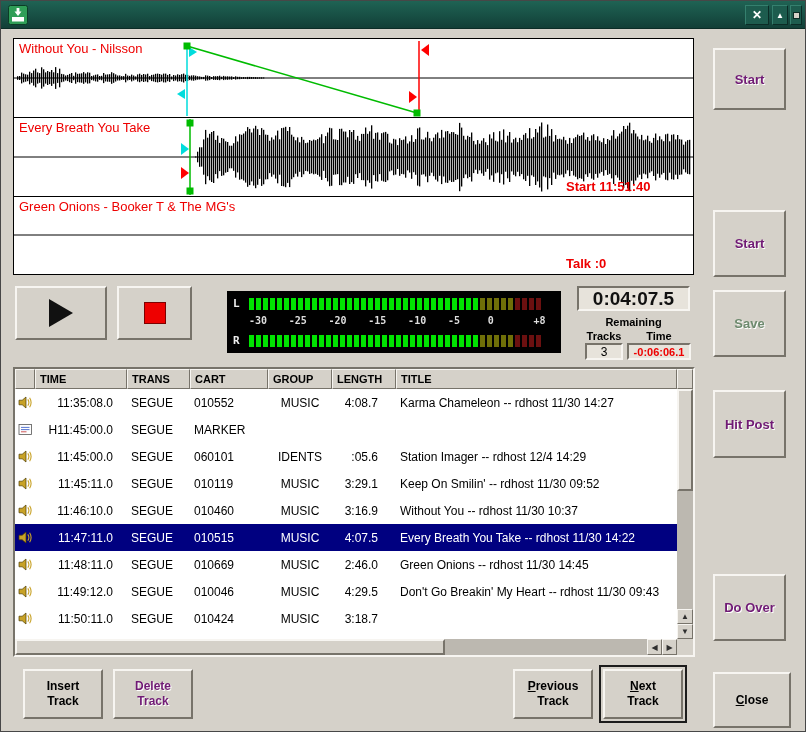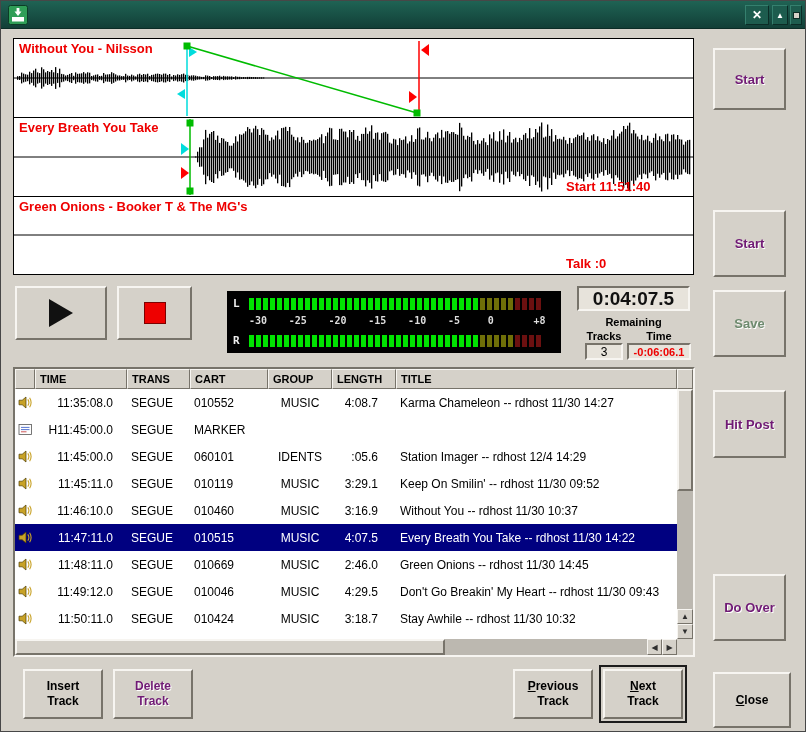--- a/index.html
+++ b/index.html
@@ -19,21 +19,21 @@
   .tb-pin{right:3px;width:12px}
   .tb-pin i{display:block;width:7px;height:7px;background:#d5d1c9;border:1px solid #0b2c26}
 
   
   .raised{background:#d5d1c9;border:2px solid;border-color:#f7f5f1 #77736a #77736a #f7f5f1}
   .sunken{background:#e7e3db;border:2px solid;border-color:#77736a #f7f5f1 #f7f5f1 #77736a}
 
   
   .wave-panel{position:absolute;left:12px;top:37px;width:681px;height:237px;background:#fff;border:1px solid #000}
   .wave-svg{position:absolute;left:0;top:0}
-  .trk-title{position:absolute;left:5px;color:#ee0000;font-weight:bold;font-size:13px;white-space:nowrap}
+  .trk-title{position:absolute;left:5px;color:#ee0000;font-weight:normal;font-size:13px;white-space:nowrap}
   .tt0{top:2px}.tt1{top:81px}.tt2{top:160px}
   .start-lbl{position:absolute;left:552px;top:140px;color:#ee0000;font-weight:bold;font-size:13px}
   .talk-lbl{position:absolute;left:552px;top:217px;color:#ee0000;font-weight:bold;font-size:13px}
 
   
   .t-btn{position:absolute;top:285px;height:54px;display:flex;align-items:center;justify-content:center;cursor:pointer}
   .play{left:14px;width:92px}
   .stop{left:116px;width:75px}
   .play-tri{width:0;height:0;border-left:24px solid #111;border-top:14px solid transparent;border-bottom:14px solid transparent}
   .stop-sq{width:22px;height:22px;background:#ee0000;border:1px solid #7c0000}
@@ -789,21 +789,20 @@
             <svg width="15" height="13" viewBox="0 0 15 13">
               <polygon points="1,4.2 4.2,4.2 8,1 8,12 4.2,8.8 1,8.8" fill="#c8a227" stroke="#4f3d00" stroke-width="0.7"></polygon>
               <path d="M9.8,3.4 Q12,6.5 9.8,9.6 M11.6,1.8 Q14.6,6.5 11.6,11.2" fill="none" stroke="#c8a227" stroke-width="1.1"></path>
             </svg>
           </div>
           <div class="c c-time">11:50:11.0</div>
           <div class="c c-trans">SEGUE</div>
           <div class="c c-cart">010424</div>
           <div class="c c-group">MUSIC</div>
           <div class="c c-length">3:18.7</div>
-          <div class="c c-title">Stay Awhile -- rdhost 11/30 10:32</div>
         </div>
         <div class="log-row">
           <div class="c c-time">H11:53:30.0</div>
           <div class="c c-trans">SEGUE</div>
           <div class="c c-cart">MARKER</div>
           <div class="c c-group"></div>
           <div class="c c-length"></div>
           <div class="c c-title">Whats Up? Goes Here</div>
         </div>
       </div>

